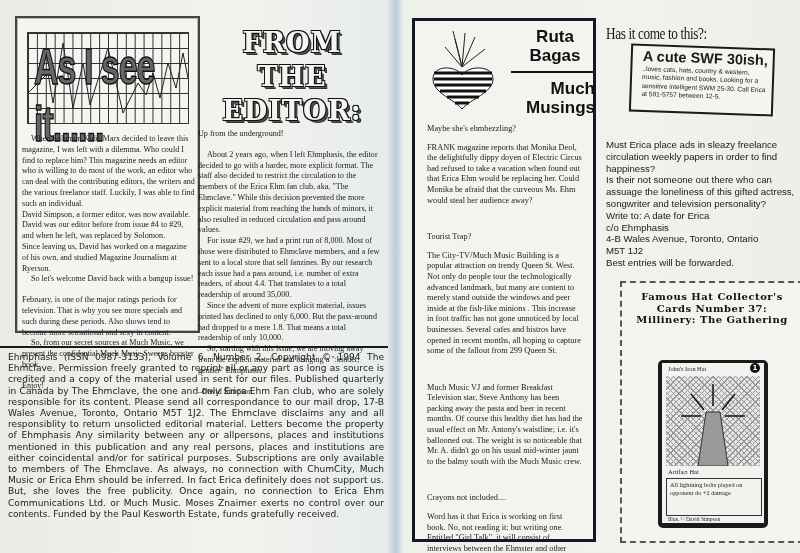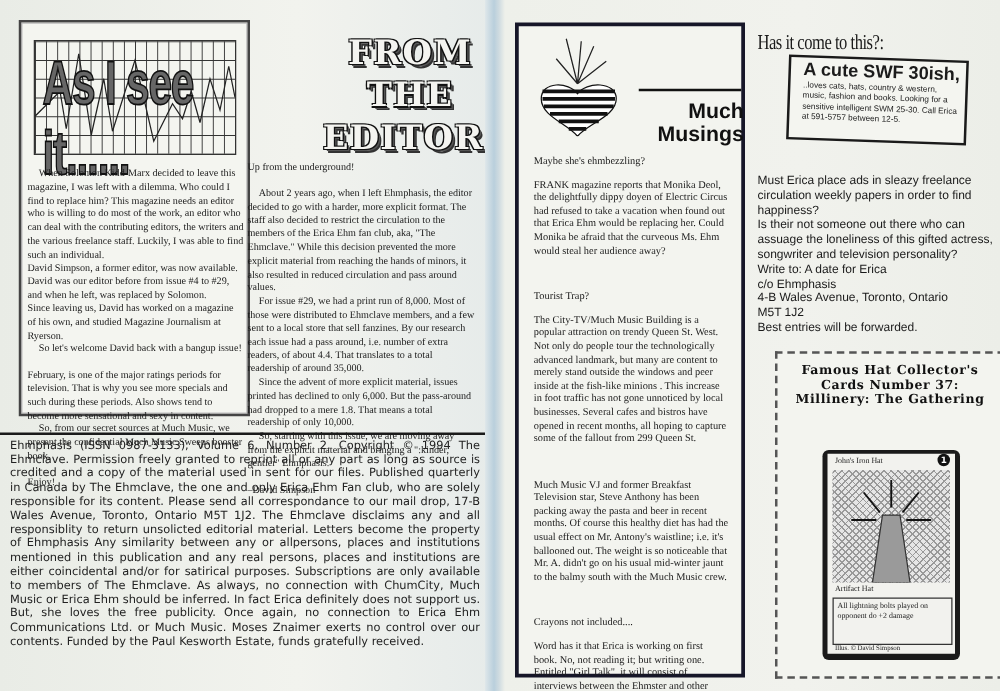--- a/index.html
+++ b/index.html
@@ -29,21 +29,21 @@
     -webkit-text-stroke: 1px #111; }
   .asi-body { position: absolute; left: 5px; top: 116px; width: 173px; font-size: 8.1px; line-height: 10.8px; }
   .asi-body p { margin: 0; }
   .indent { text-indent: 9px; }
   .gap { height: 10px; }
 
   
   .fte-title { position: absolute; left: 222px; top: 26px; width: 140px; text-align: center;
     font-family: "DejaVu Serif", serif; font-weight: bold; font-size: 27px; line-height: 34px;
     color: #f4f4f0; letter-spacing: 1px;
-    text-shadow: 1px 1px 0 #111, -1px -1px 0 #111, 1px -1px 0 #111, -1px 1px 0 #111, 2px 2px 0 #555, 3px 3px 0 #333; margin-left: 36px; }
+    text-shadow: 1px 1px 0 #111, -1px -1px 0 #111, 1px -1px 0 #111, -1px 1px 0 #111, 2px 2px 0 #555, 3px 3px 0 #333; }
   .fte-body { position: absolute; left: 198px; top: 129px; width: 182px; font-size: 8.1px; line-height: 10.8px; }
   .fte-body p { margin: 0; }
 
   .rule-left { position: absolute; left: 0; top: 346px; width: 392px; height: 2px; background: #1a1a1a; }
   .colophon { position: absolute; left: 8px; top: 352px; width: 376px; font-family: "DejaVu Sans", sans-serif;
     font-size: 9.1px; line-height: 11.2px; text-align: justify; color: #222; }
 
   
   .rb-box { position: absolute; left: 8px; top: 18px; width: 178px; height: 518px; border: 3px solid #161628; background: #f3f4ef; }
   .beet { position: absolute; left: 10px; top: 6px; width: 75px; height: 82px; }
@@ -132,20 +132,21 @@
       <path d="M8,52 C8,38 30,38 37,48 C44,38 68,38 68,52 C68,66 45,72 37,82 C29,72 8,66 8,52 Z" fill="#fff" stroke="#111" stroke-width="1"></path>
       <g stroke="#111" stroke-width="3">
         <line x1="9" y1="46" x2="67" y2="46"></line>
           <line x1="9" y1="52" x2="67" y2="52"></line>
         <line x1="10" y1="58" x2="66" y2="58"></line>
           <line x1="15" y1="64" x2="61" y2="64"></line>
         <line x1="22" y1="70" x2="54" y2="70"></line>
           <line x1="30" y1="76" x2="44" y2="76"></line>
       </g>
     </svg>
+    <div class="rb-title1">Ruta Bagas</div>
     <div class="rb-rule"></div>
     <div class="rb-title2">Much Musings</div>
     <div class="rb-body">
       <p>Maybe she's ehmbezzling?</p>
       <p>FRANK magazine reports that Monika Deol, the delightfully dippy doyen of Electric Circus had refused to take a vacation when found out that Erica Ehm would be replacing her. Could Monika be afraid that the curveous Ms. Ehm would steal her audience away?</p>
       <div class="gap"></div>
       <p>Tourist Trap?</p>
       <p>The City-TV/Much Music Building is a popular attraction on trendy Queen St. West. Not only do people tour the technologically advanced landmark, but many are content to merely stand outside the windows and peer inside at the fish-like minions . This increase in foot traffic has not gone unnoticed by local businesses. Several cafes and bistros have opened in recent months, all hoping to capture some of the fallout from 299 Queen St.</p>
       <div class="gap"></div>
       <p>Much Music VJ and former Breakfast Television star, Steve Anthony has been packing away the pasta and beer in recent months. Of course this healthy diet has had the usual effect on Mr. Antony's waistline; i.e. it's ballooned out. The weight is so noticeable that Mr. A. didn't go on his usual mid-winter jaunt to the balmy south with the Much Music crew.</p>

